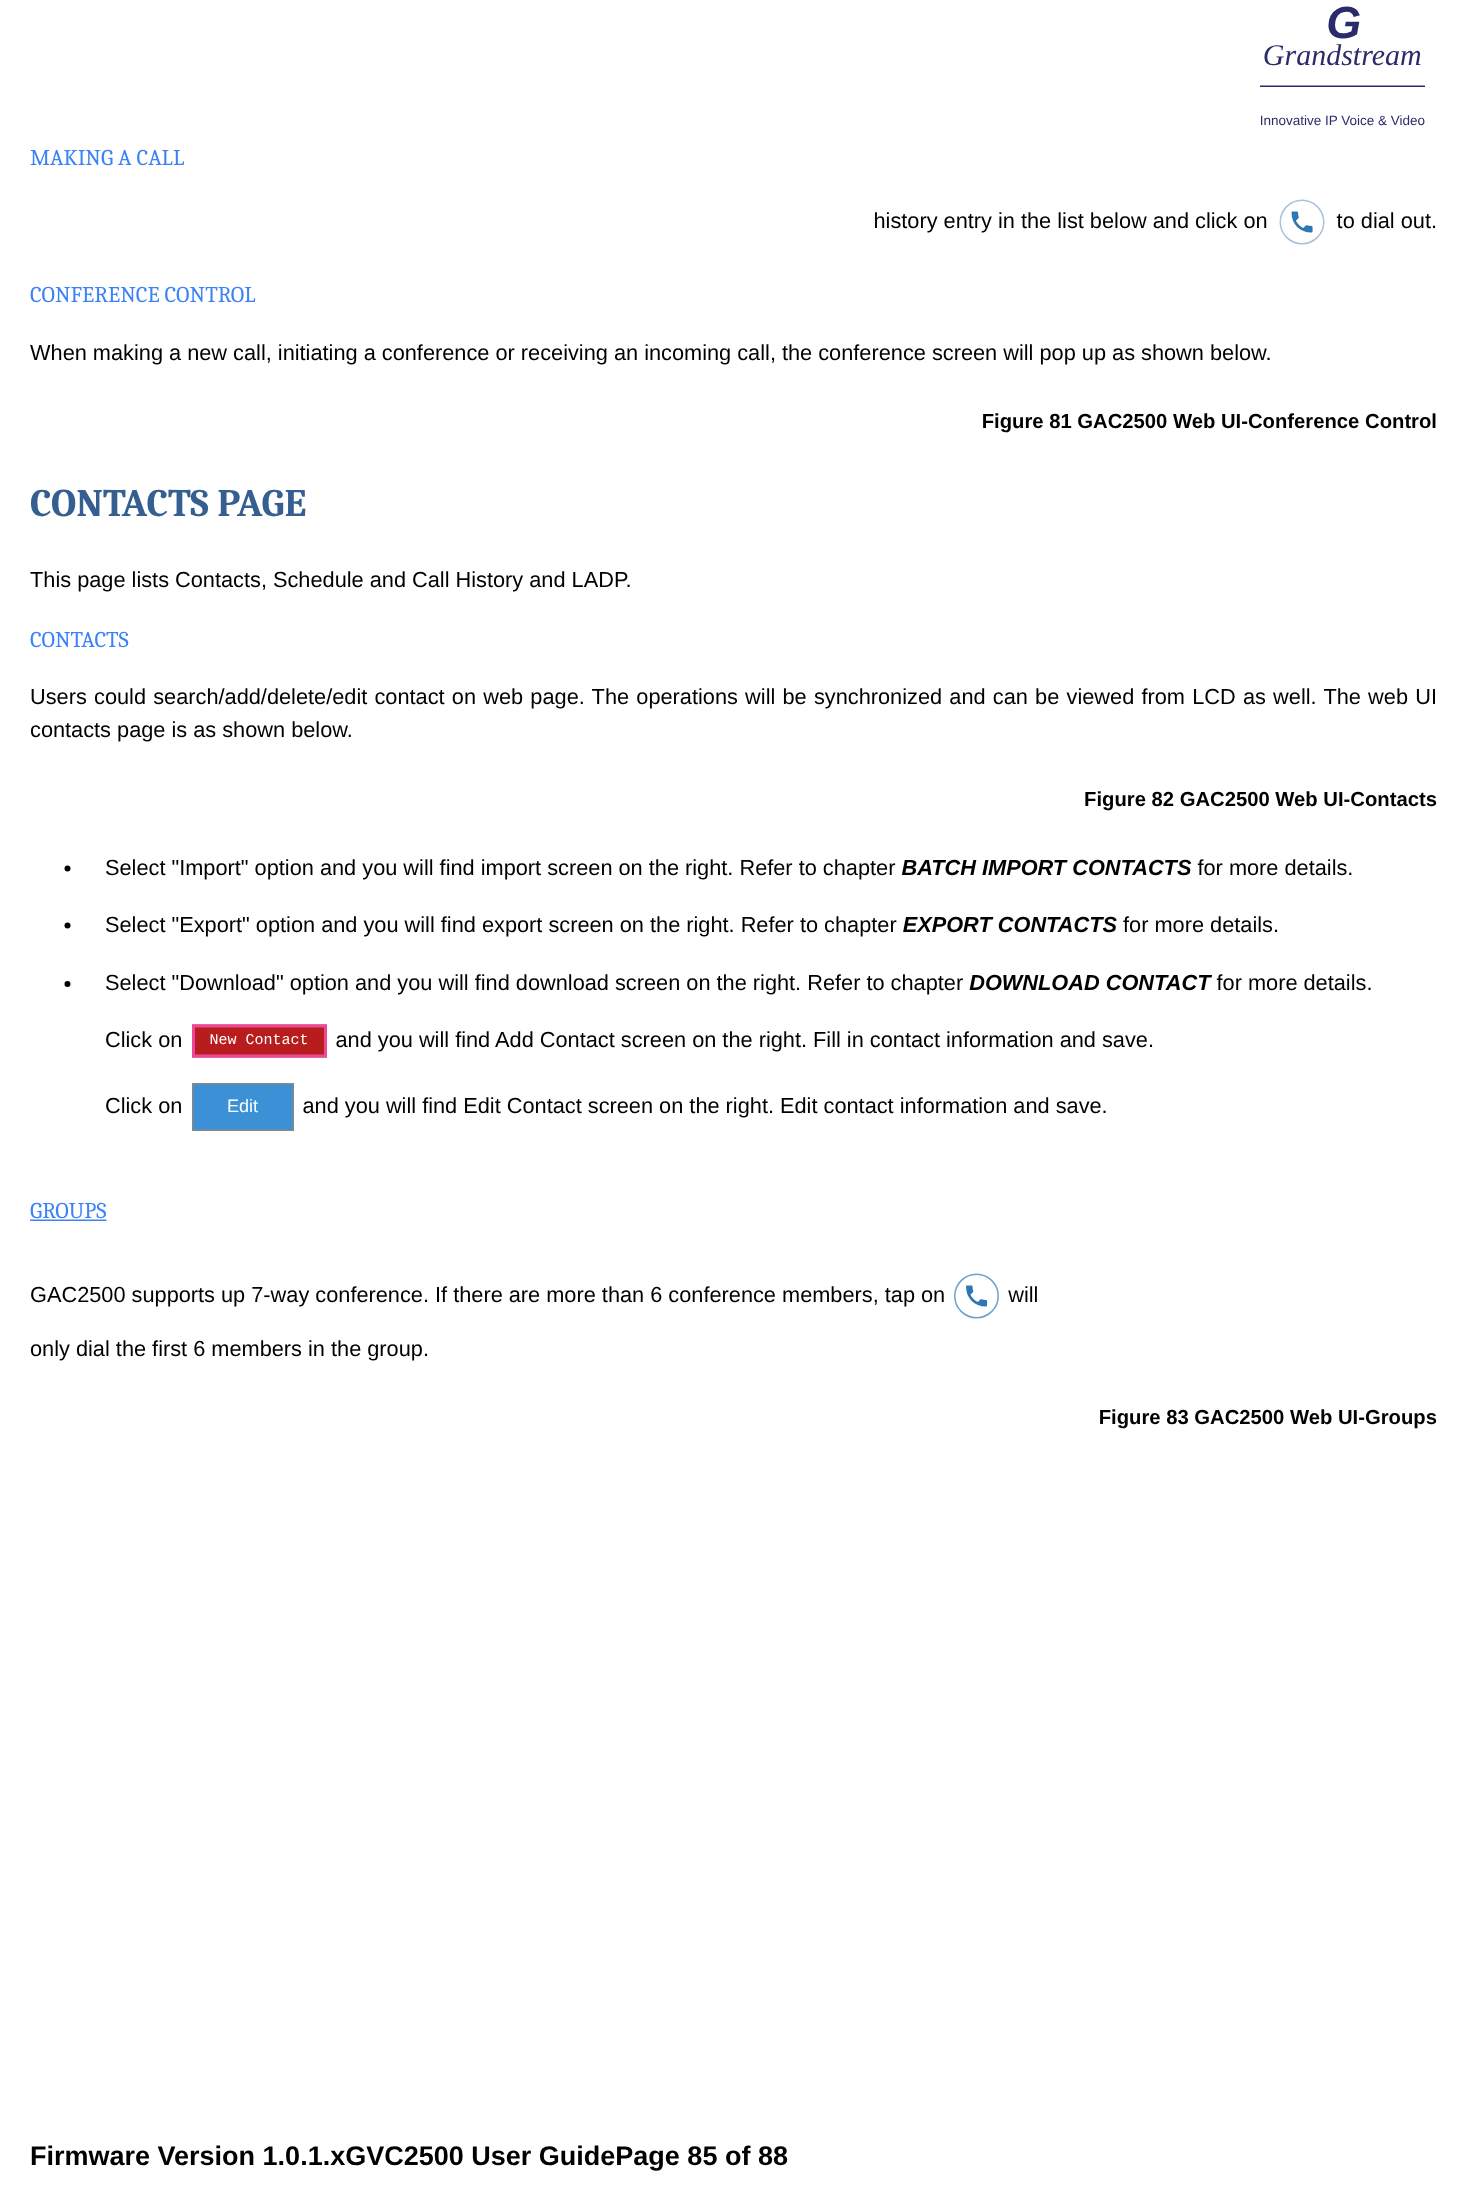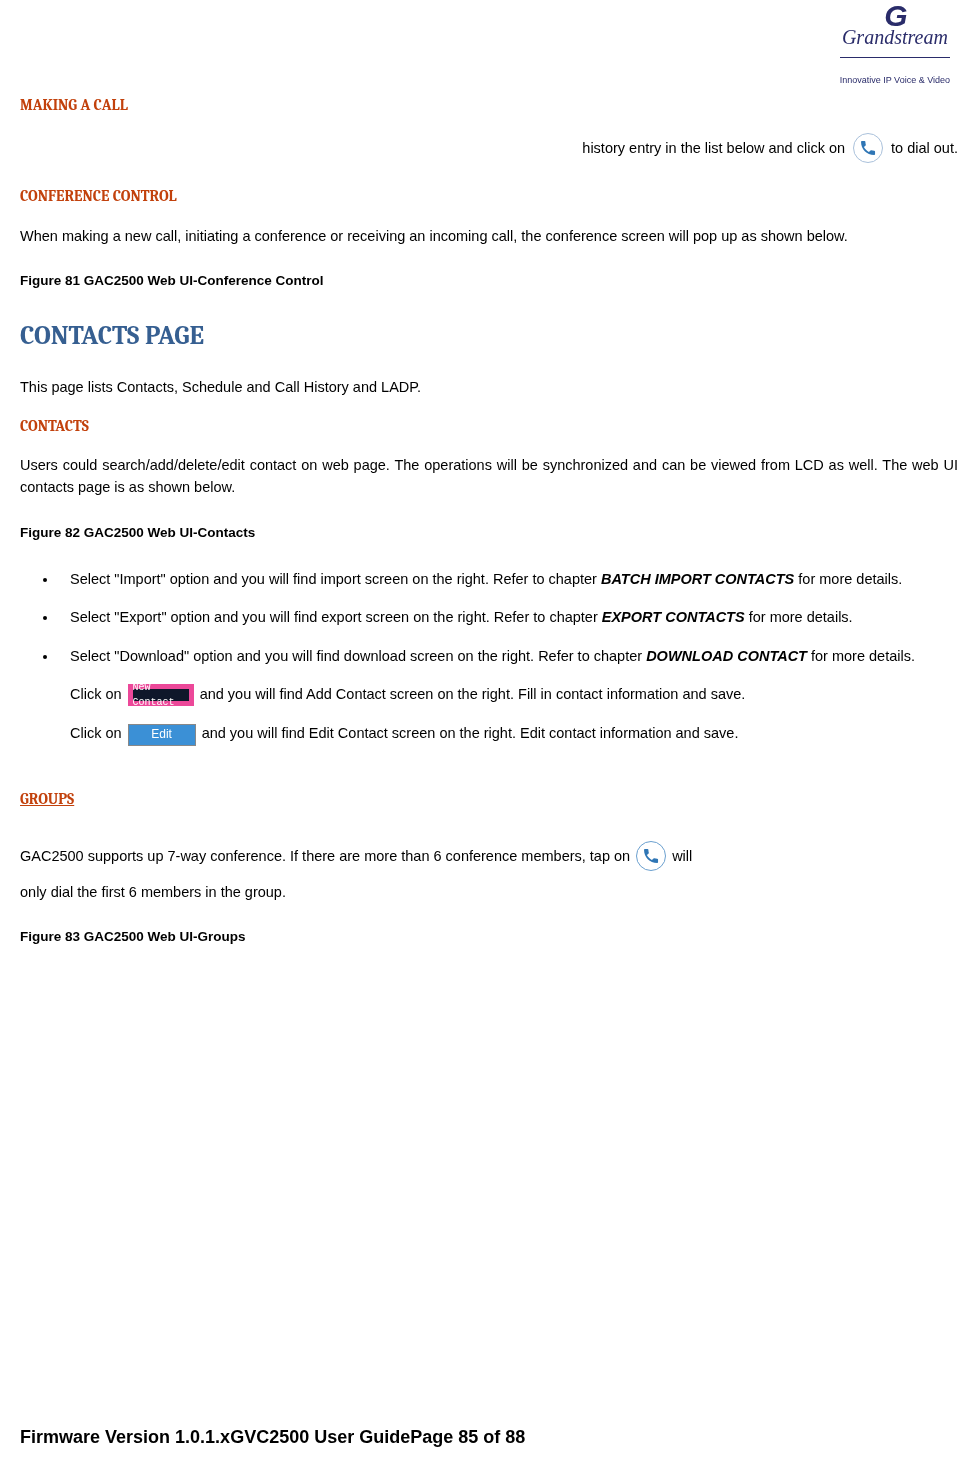--- a/index.html
+++ b/index.html
@@ -43,37 +43,37 @@
       color: #2a2c6a;
       border-top: 1px solid #2a2c6a;
       margin-top: 4px;
       padding-top: 16px;
       text-align: right;
       font-family: Arial, sans-serif;
     }
     .content { padding-top: 70px; }
     .h3-blue {
       font-family: Cambria, Georgia, serif;
-      color: #c2410c;
-      font-weight: bold;
+      color: #3b82f6;
+      font-weight: normal;
       font-size: 15px;
       margin-top: 8px;
       margin-bottom: 16px;
     }
     .h2-blue {
       font-family: Cambria, Georgia, serif;
       color: #365f91;
       font-weight: bold;
       font-size: 26px;
       margin-top: 18px;
       margin-bottom: 20px;
     }
     .para { text-align: justify; margin-bottom: 14px; }
     .fig-caption {
-      text-align: left;
+      text-align: right;
       font-weight: bold;
       font-size: 13.5px;
       margin: 24px 0 24px 0;
     }
     .body-tight { margin-bottom: 6px; }
     ul.bullets {
       list-style: disc;
       padding-left: 38px;
       margin-top: 10px;
     }
@@ -97,34 +97,34 @@
       border: 1px solid #aac1db;
       border-radius: 50%;
       vertical-align: middle;
       margin: 0 2px;
       background: #fff;
     }
     .icon-newcontact {
       display: inline-flex;
       align-items: center;
       justify-content: center;
-      width: 66px; height: 22px;
-      background: #0f172a;
+      width: 90px; height: 22px;
+      background: #b91c1c;
       color: #fff;
       font-size: 10px;
       font-family: "Courier New", monospace;
-      border: 5px solid #ec4899;
+      border: 2px solid #ec4899;
       vertical-align: middle;
       margin: 0 2px;
     }
     .icon-edit {
       display: inline-flex;
       align-items: center;
       justify-content: center;
-      width: 68px; height: 22px;
+      width: 68px; height: 32px;
       background: #3b90d6;
       color: #fff;
       font-size: 12px;
       border: 1px solid #888;
       vertical-align: middle;
       margin: 0 2px;
     }
     .icon-blue-small-circle {
       display: inline-flex;
       align-items: center;

